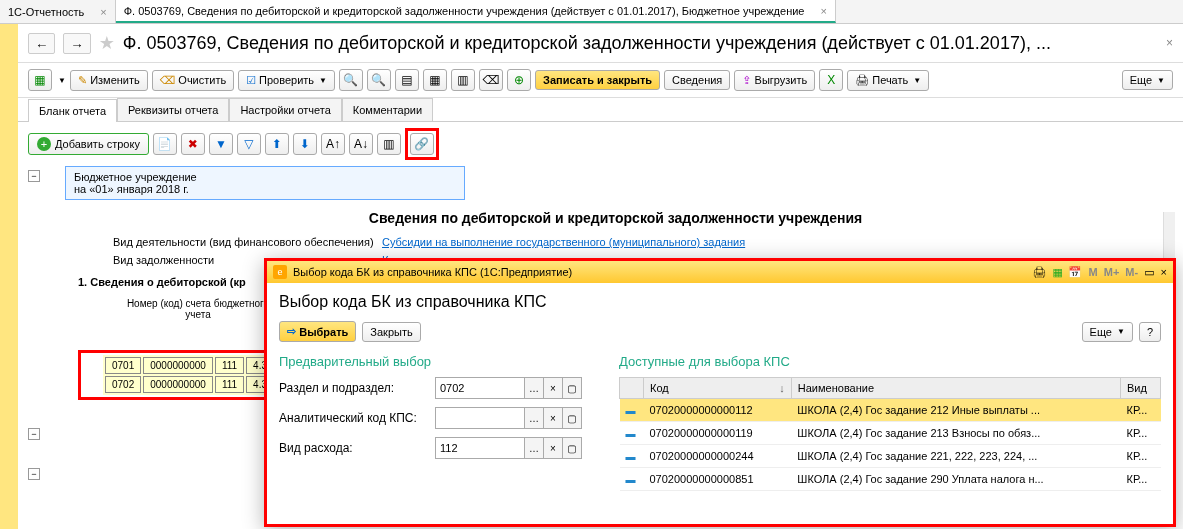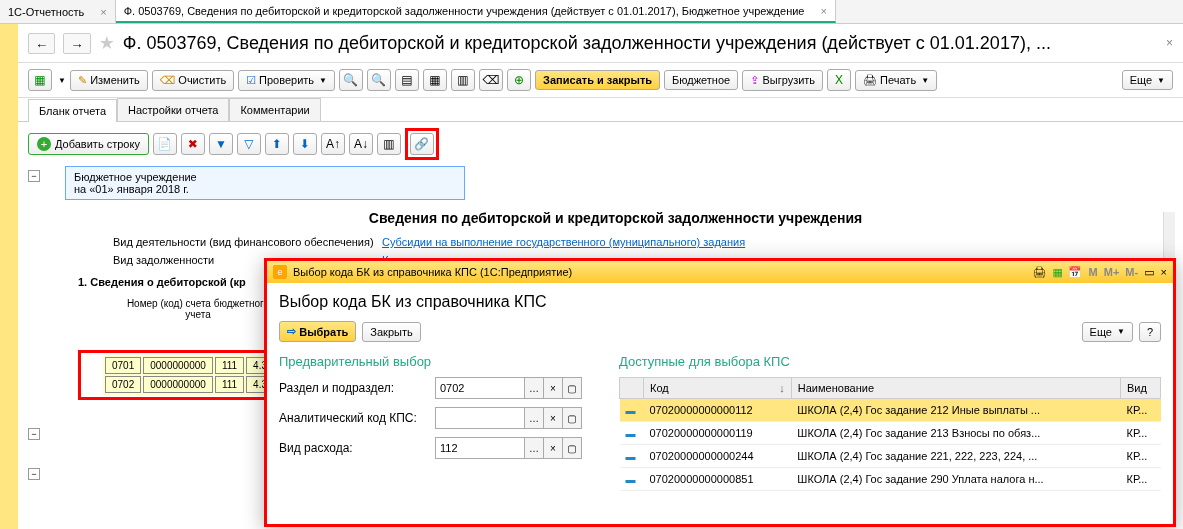--- a/index.html
+++ b/index.html
@@ -111,41 +111,42 @@
     <button class="btn-icon blue">🔍</button>
     <button class="btn-icon">▤</button>
     <button class="btn-icon">▦</button>
     <button class="btn-icon">▥</button>
     <button class="btn-icon">⌫</button>
     <button class="btn-icon green">⊕</button>
     <button class="btn yellow">
         <span>Записать и закрыть</span>
       </button>
     <button class="btn">
-        <span>Бюджетное</span>
+        <span>Сведения</span>
       </button>
     <button class="btn">
         <span style="color:#a0c">⇪</span>
         <span>Выгрузить</span>
       </button>
     <button class="btn-icon green">X</button>
     <button class="btn">
         <span>🖨</span>
         <span>Печать</span>
         <span class="dropdown-arrow">▼</span>
       </button>
     <span style="flex:1"></span>
     <button class="btn">
         <span>Еще</span>
         <span class="dropdown-arrow">▼</span>
       </button>
   </div>
 
   <div class="tabs2">
     <div class="tab2 active">Бланк отчета</div>
+    <div class="tab2">Реквизиты отчета</div>
     <div class="tab2">Настройки отчета</div>
     <div class="tab2">Комментарии</div>
   </div>
 
   <div class="toolbar2">
     <button class="btn-green">
         <span class="plus">+</span>
         <span>Добавить строку</span>
       </button>
     <button class="btn-icon green">📄</button>

